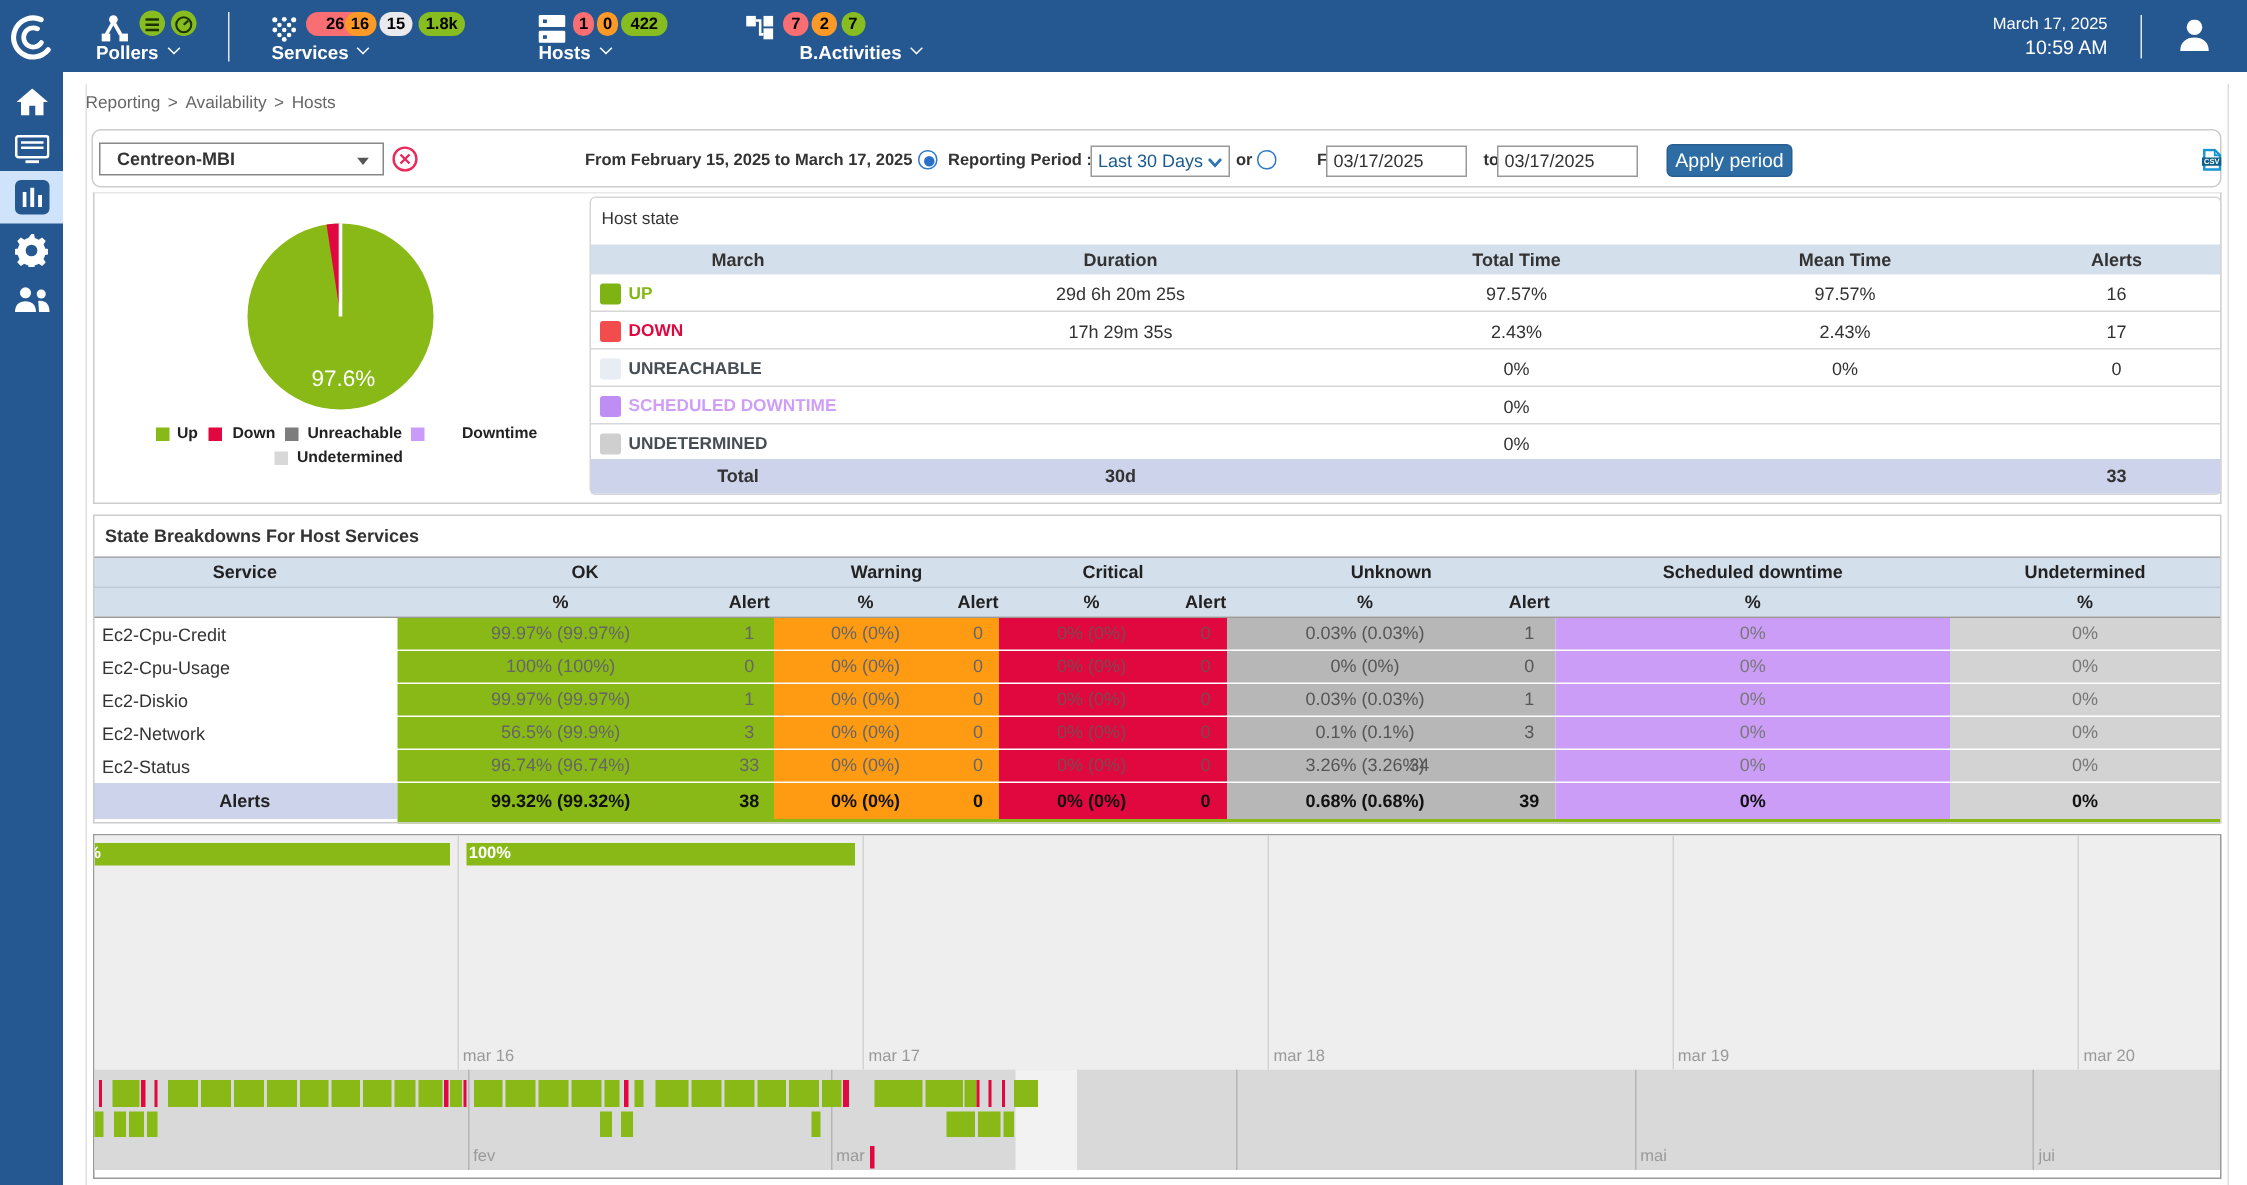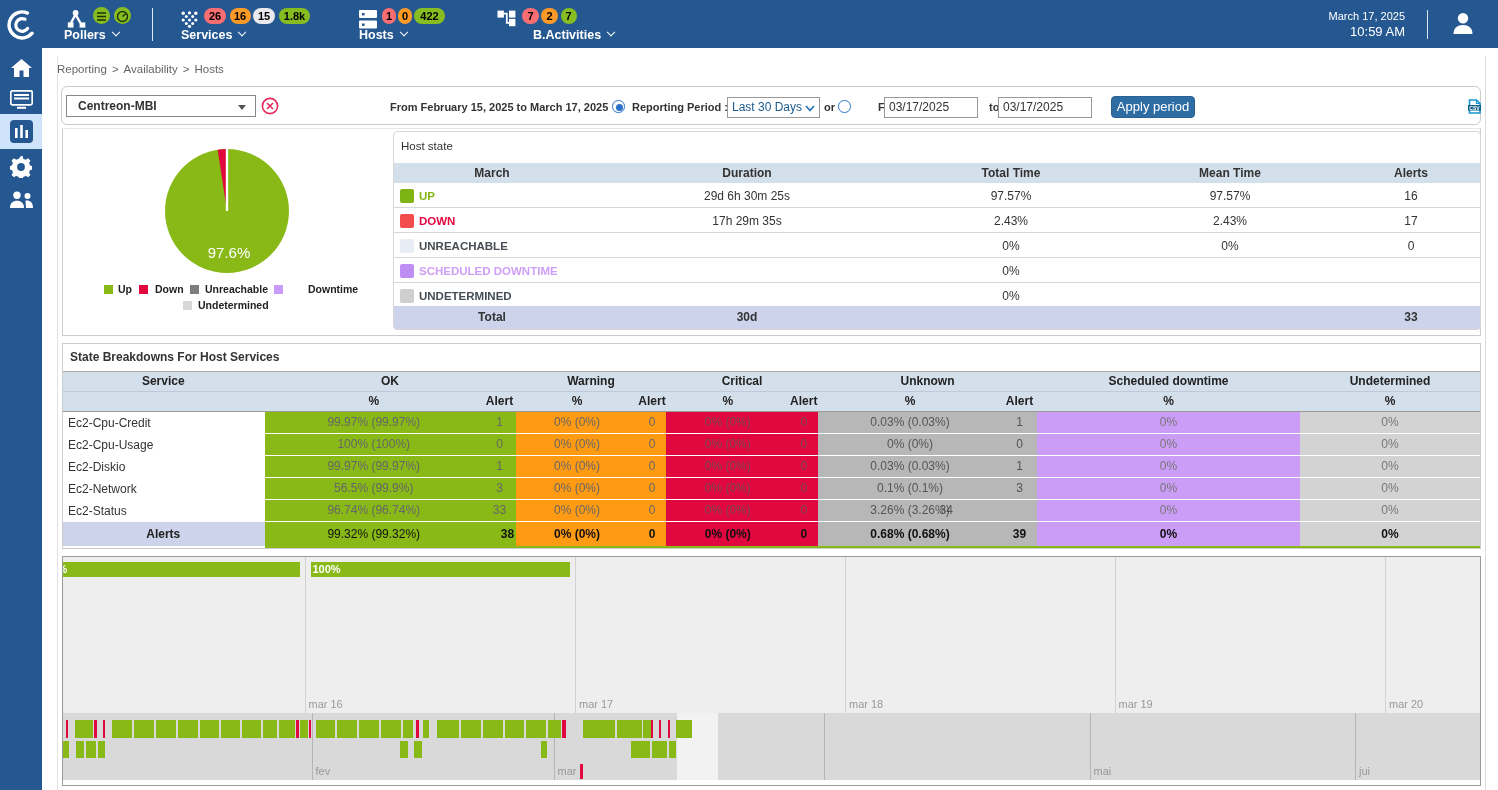--- a/index.html
+++ b/index.html
@@ -55,21 +55,21 @@
       <circle cx="5.3" cy="5.6" r="1.5"></circle>
         <circle cx="11.7" cy="5.6" r="1.5"></circle>
       <circle cx="2.2" cy="9" r="1.6"></circle>
         <circle cx="8.5" cy="9" r="1.5"></circle>
         <circle cx="14.8" cy="9" r="1.6"></circle>
       <circle cx="5.3" cy="12.4" r="1.5"></circle>
         <circle cx="11.7" cy="12.4" r="1.5"></circle>
       <circle cx="8.5" cy="15.3" r="1.6"></circle>
     </g>
   </svg>
-  <div class="pill" style="left:204px;width:22px;background:#f96e72;">26</div>
+  <div class="pill" style="left:204px;width:39px;background:#f96e72;">26</div>
   <div class="pill" style="left:229.5px;width:21px;background:#fd9a27;">16</div>
   <div class="pill" style="left:253px;width:22px;background:#e9e9ee;">15</div>
   <div class="pill" style="left:279px;width:31px;background:#87bd21;">1.8k</div>
   <div class="navlab" style="left:181px;">Services<span class="chev"></span></div>
 
   <svg class="abs" style="left:359px;top:10px;" width="18" height="19" viewBox="0 0 18 19">
     <rect x="0" y="0" width="18" height="8" rx="1" fill="#fff"></rect>
     <rect x="0" y="10.5" width="18" height="8" rx="1" fill="#fff"></rect>
     <rect x="3" y="3" width="2.6" height="2.4" fill="#255891"></rect>
     <rect x="3" y="13.5" width="2.6" height="2.4" fill="#255891"></rect>
@@ -196,21 +196,21 @@
   <div class="abs" style="left:0;top:0;width:1086px;height:20px;background:#d4dfec;"></div>
   <div class="cell b" style="left:48px;top:3px;width:100px;">March</div>
   <div class="cell b" style="left:303px;top:3px;width:100px;">Duration</div>
   <div class="cell b" style="left:567px;top:3px;width:100px;">Total Time</div>
   <div class="cell b" style="left:786px;top:3px;width:100px;">Mean Time</div>
   <div class="cell b" style="left:967px;top:3px;width:100px;">Alerts</div>
 
   <div class="abs" style="left:0;top:20px;width:1086px;height:25px;border-bottom:1px solid #d6d6d6;"></div>
   <div class="abs" style="left:6px;top:26px;width:13.5px;height:13.5px;border-radius:2px;background:#7db414;"></div>
   <div class="abs b" style="left:25px;top:27px;font-size:11.5px;color:#84b716;">UP</div>
-  <div class="cell" style="left:303px;top:26px;width:100px;">29d 6h 30m 25s</div>
+  <div class="cell" style="left:303px;top:26px;width:100px;">29d 6h 20m 25s</div>
   <div class="cell" style="left:567px;top:26px;width:100px;">97.57%</div>
   <div class="cell" style="left:786px;top:26px;width:100px;">97.57%</div>
   <div class="cell" style="left:967px;top:26px;width:100px;">16</div>
 
   <div class="abs" style="left:0;top:45px;width:1086px;height:25px;border-bottom:1px solid #d6d6d6;"></div>
   <div class="abs" style="left:6px;top:51px;width:13.5px;height:13.5px;border-radius:2px;background:#f24c4c;"></div>
   <div class="abs b" style="left:25px;top:52px;font-size:11.5px;color:#e0083e;">DOWN</div>
   <div class="cell" style="left:303px;top:51px;width:100px;">17h 29m 35s</div>
   <div class="cell" style="left:567px;top:51px;width:100px;">2.43%</div>
   <div class="cell" style="left:786px;top:51px;width:100px;">2.43%</div>
@@ -352,22 +352,22 @@
 <div class="abs" style="left:1026.5px;top:132px;width:160px;text-align:center;font-size:12px;color:#777;">0%</div>
 <div class="abs" style="left:1248.0px;top:132px;width:160px;text-align:center;font-size:12px;color:#777;">0%</div>
 <div class="abs" style="left:0;top:151px;width:202.5px;height:24px;background:#ccd3ea;"></div>
 <div class="abs" style="left:21.25px;top:156px;width:160px;text-align:center;font-size:12px;color:#222;font-weight:bold;">Alerts</div>
 <div class="abs" style="left:202.5px;top:151px;width:251.5px;height:24px;background:#88b917;"></div>
 <div class="abs" style="left:454px;top:151px;width:150px;height:24px;background:#ff9a13;"></div>
 <div class="abs" style="left:604px;top:151px;width:152px;height:24px;background:#e0083e;"></div>
 <div class="abs" style="left:756px;top:151px;width:219px;height:24px;background:#b7b7b7;"></div>
 <div class="abs" style="left:975px;top:151px;width:263px;height:24px;background:#cb9df7;"></div>
 <div class="abs" style="left:1238px;top:151px;width:180px;height:24px;background:#d3d3d3;"></div>
-<div class="abs" style="left:231.75px;top:156px;width:160px;text-align:center;font-size:12px;color:#111;font-weight:normal;">99.32% (99.32%)</div>
-<div class="abs" style="left:357.5px;top:156px;width:176px;text-align:center;font-size:12px;color:#111;font-weight:bold;">38</div>
+<div class="abs" style="left:231.75px;top:156px;width:160px;text-align:center;font-size:12px;color:#111;font-weight:bold;">99.32% (99.32%)</div>
+<div class="abs" style="left:357.5px;top:156px;width:160px;text-align:center;font-size:12px;color:#111;font-weight:bold;">38</div>
 <div class="abs" style="left:435.0px;top:156px;width:160px;text-align:center;font-size:12px;color:#111;font-weight:bold;">0% (0%)</div>
 <div class="abs" style="left:510.0px;top:156px;width:160px;text-align:center;font-size:12px;color:#111;font-weight:bold;">0</div>
 <div class="abs" style="left:585.75px;top:156px;width:160px;text-align:center;font-size:12px;color:#111;font-weight:bold;">0% (0%)</div>
 <div class="abs" style="left:661.75px;top:156px;width:160px;text-align:center;font-size:12px;color:#111;font-weight:bold;">0</div>
 <div class="abs" style="left:768.0px;top:156px;width:160px;text-align:center;font-size:12px;color:#111;font-weight:bold;">0.68% (0.68%)</div>
 <div class="abs" style="left:877.5px;top:156px;width:160px;text-align:center;font-size:12px;color:#111;font-weight:bold;">39</div>
 <div class="abs" style="left:1026.5px;top:156px;width:160px;text-align:center;font-size:12px;color:#111;font-weight:bold;">0%</div>
 <div class="abs" style="left:1248.0px;top:156px;width:160px;text-align:center;font-size:12px;color:#111;font-weight:bold;">0%</div>
 <div class="abs" style="left:202.5px;top:175px;width:1215.5px;height:2.5px;background:#88b917;"></div>
 </div>

